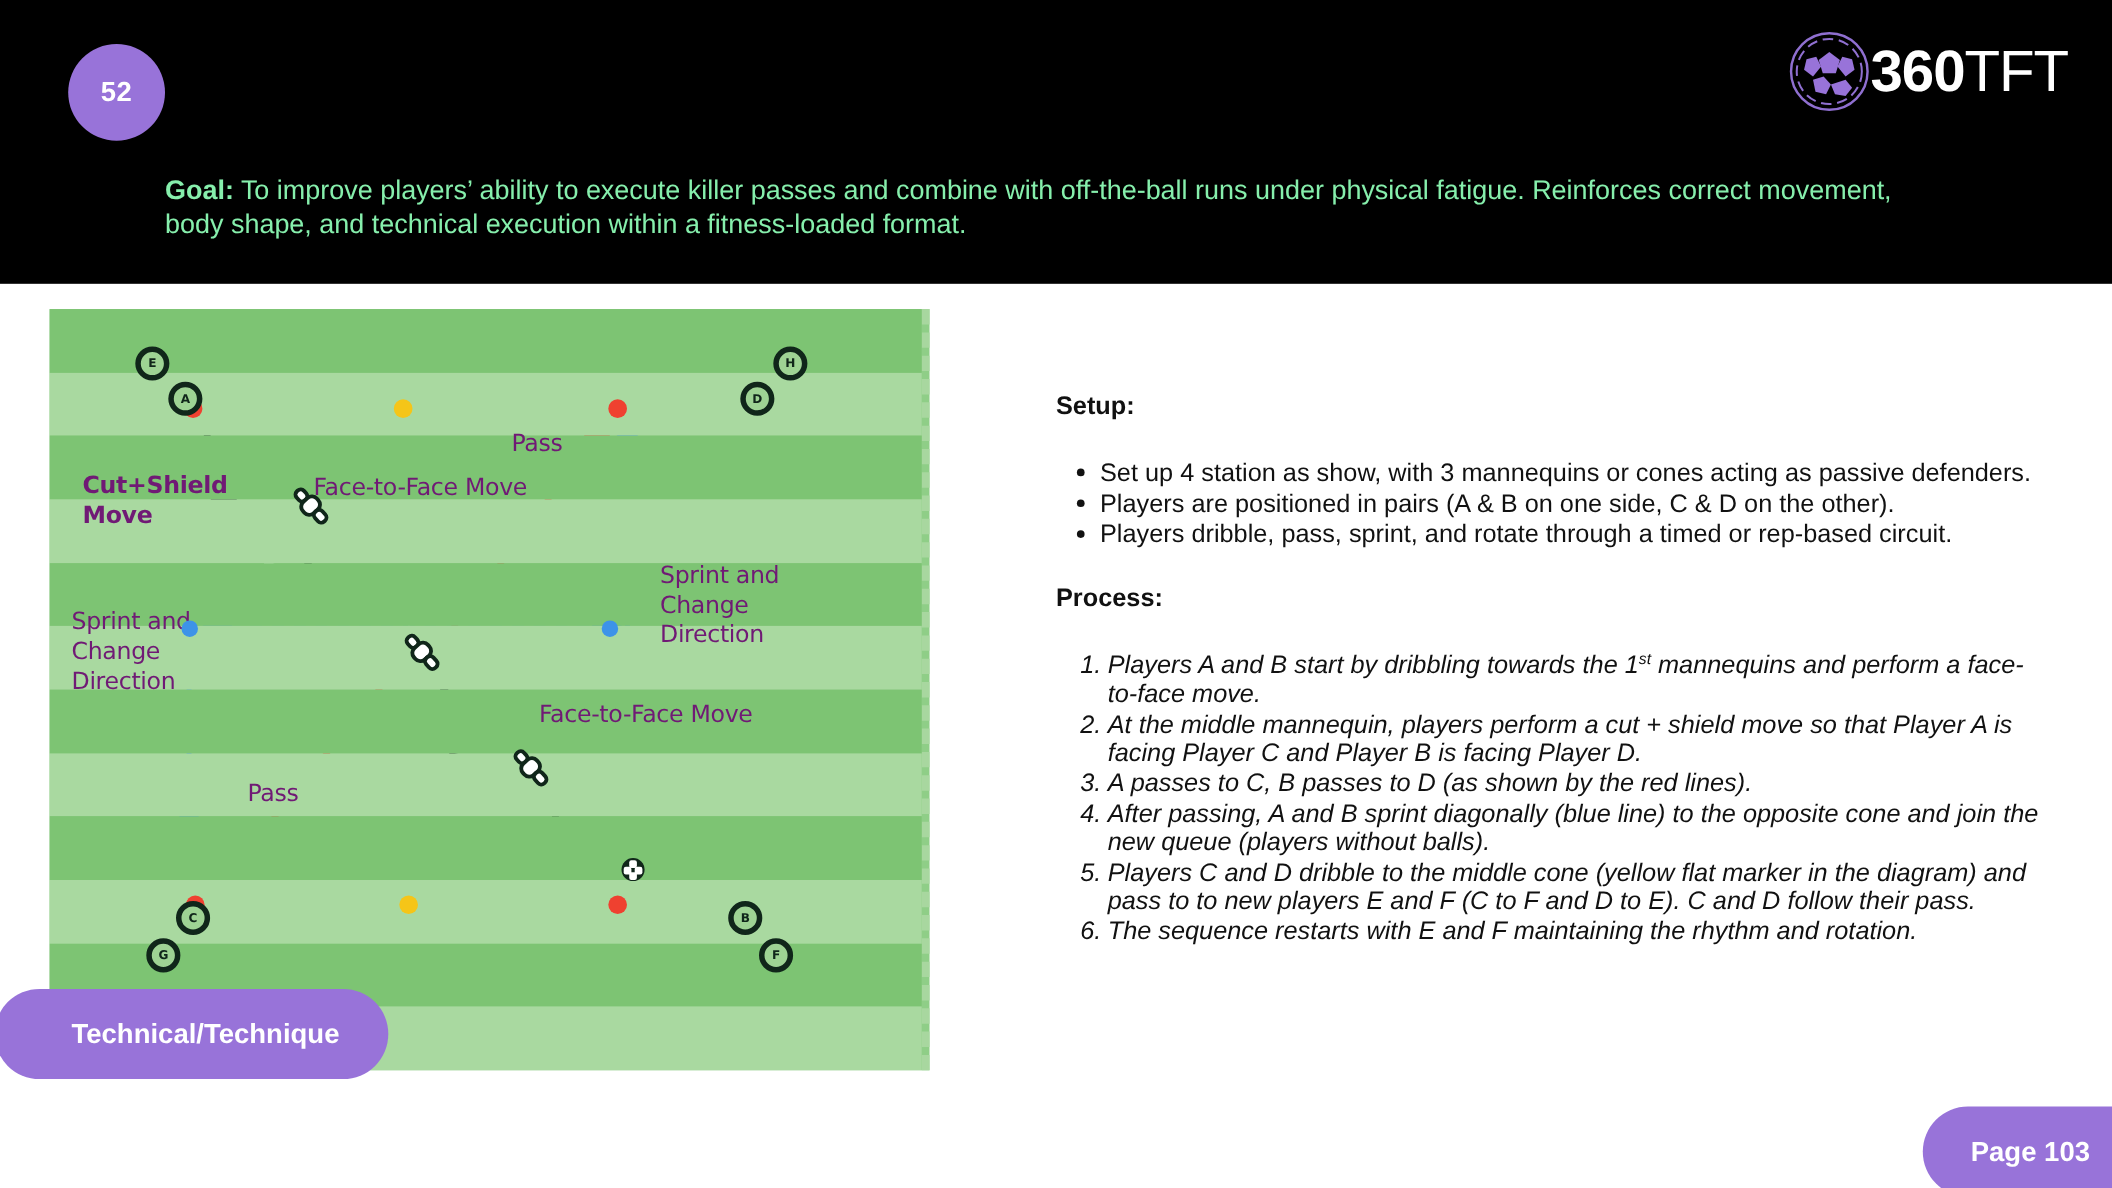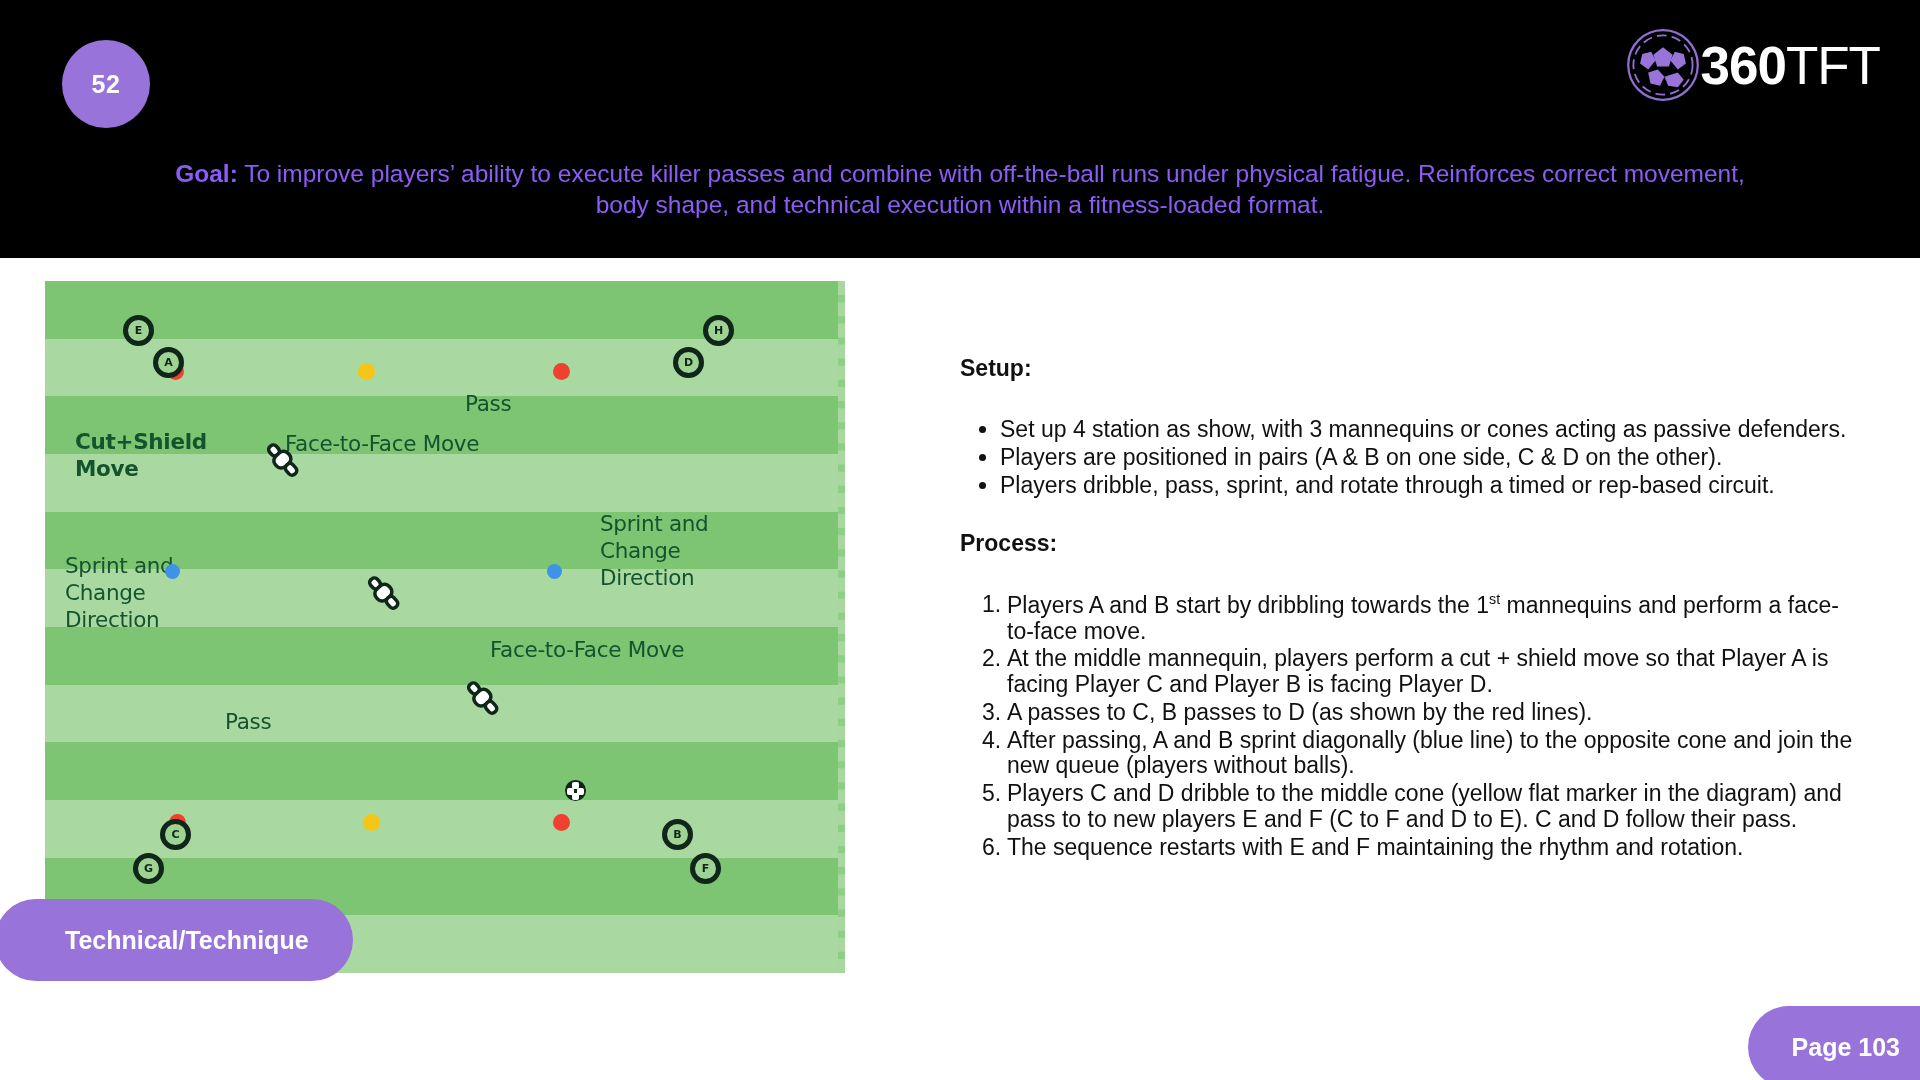--- a/index.html
+++ b/index.html
@@ -31,21 +31,21 @@
     color:#ffffff;
     font-size:43px; font-weight:bold;
     text-decoration:underline;
     text-underline-offset:6px;
     text-decoration-thickness:3px;
     letter-spacing:-0.2px;
   }
   .goal {
     position:absolute; left:50%; transform:translateX(-50%);
     top:158px; width:1620px;
-    text-align:center; color:#8b5cf6;
+    color:#86efac;
     font-size:24.5px; line-height:1.28;
   }
   .goal b { font-weight:bold; }
 
   
   .logo { position:absolute; right:40px; top:28px; display:flex; align-items:center; }
   .logo-ball { width:74px; height:74px; display:block; }
   .logo-text { font-size:53px; color:#ffffff; letter-spacing:-1px; line-height:1; }
   .logo-text .b360 { font-weight:bold; }
   .logo-text .btft { font-weight:300; }
@@ -53,21 +53,21 @@
   
   .diagram-wrap {
     position:absolute; left:45px; top:281px;
     width:800px; height:692px;
   }
   .pitch { position:absolute; inset:0; background:#8fce87; overflow:hidden;
            border-right:7px dashed #a8d79f; }
   .stripe { position:absolute; left:0; width:100%; }
   .lbl {
     position:absolute;
-    color:#14532d; font-size:21.5px; line-height:1.25;
+    color:#701a75; font-size:21.5px; line-height:1.25;
     font-family:"DejaVu Sans", sans-serif;
     letter-spacing:-.3px;
     white-space:pre-line;
   }
   .marker {
     position:absolute; width:31px; height:31px; border-radius:50%;
     border:5px solid #10261a; background:#9ed394;
     display:flex; align-items:center; justify-content:center;
     font-size:11px; font-weight:bold; color:#10261a;
     font-family:"DejaVu Sans", sans-serif;
@@ -89,21 +89,21 @@
 
   
   .content {
     position:absolute; left:960px; top:355px; width:905px;
     color:#111;
   }
   .sec-head { font-size:23px; font-weight:bold; margin-bottom:35px; }
   ul.bullets { list-style:disc; margin:0 0 0 40px; padding:0; }
   ul.bullets li { font-size:23px; line-height:1.12; margin-bottom:2px; }
   .spacer { height:30px; }
-  ol.steps { list-style:none; counter-reset:st; margin:0 0 0 22px; padding:0; }
+  ol.steps { list-style:none; counter-reset:st; margin:0 0 0 22px; padding:0;font-style:italic; }
   ol.steps li {
     counter-increment:st; font-size:23px; line-height:1.12;
     position:relative; padding-left:25px; margin-bottom:2px;
   }
   ol.steps li::before {
     content:counter(st) "."; position:absolute; left:0; top:0;
   }
   sup { font-size:.62em; vertical-align:super; }
 
   

